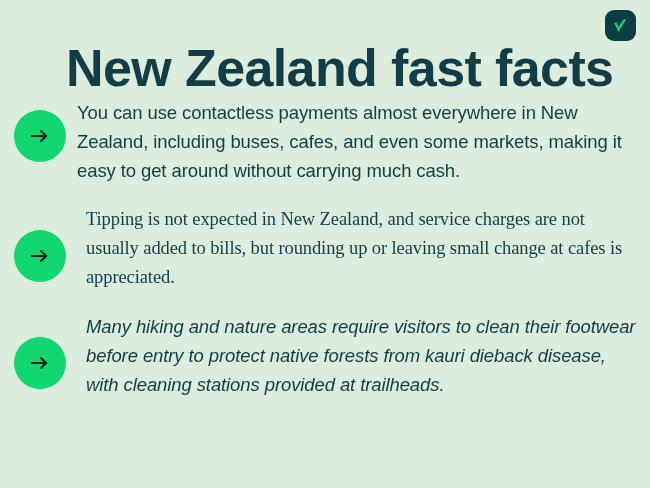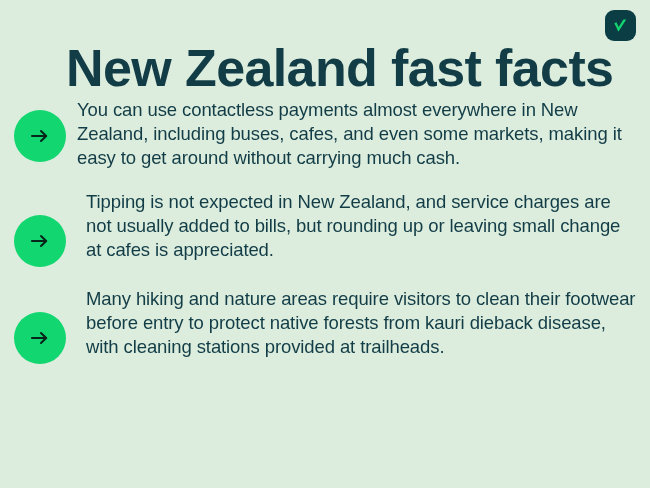--- a/index.html
+++ b/index.html
@@ -89,33 +89,33 @@
   }
   .fact-item.item-2 .fact-marker { margin-top: 25px; }
   .fact-item.item-3 .fact-marker { margin-top: 25px; }
 
   .fact-marker svg { display: block; }
 
   .fact-text {
     flex: 1 1 auto;
     color: #123c46;
     font-size: 18.5px;
-    line-height: 24px;
+    line-height: 29px;
     letter-spacing: -0.1px;
     padding-left: 11px;
     padding-right: 16px;
     font-family: "Liberation Sans", sans-serif;
   }
   .fact-item.item-2 .fact-text,
   .fact-item.item-3 .fact-text {
     padding-left: 20px;
   }
   .fact-item.item-1 .fact-text { padding-right: 28px; }
-  .fact-item.item-2 .fact-text { padding-right: 24px; }
-  .fact-item.item-3 .fact-text { padding-right: 14px; }
+  .fact-item.item-2 .fact-text { padding-right: 24px; font-family: Liberation Serif, serif; }
+  .fact-item.item-3 .fact-text { padding-right: 14px; font-style: italic; }
 </style>
 </head>
 <body>
 
 <div class="slide">
 
   <div class="logo-badge">
     <span>
       <svg width="19" height="19" viewBox="0 0 24 24" aria-hidden="true">
         <path d="M4.2 9.1 L9.4 19.6 L10.9 16.3 L6.9 7.9 Z" fill="#12d66f"></path>

